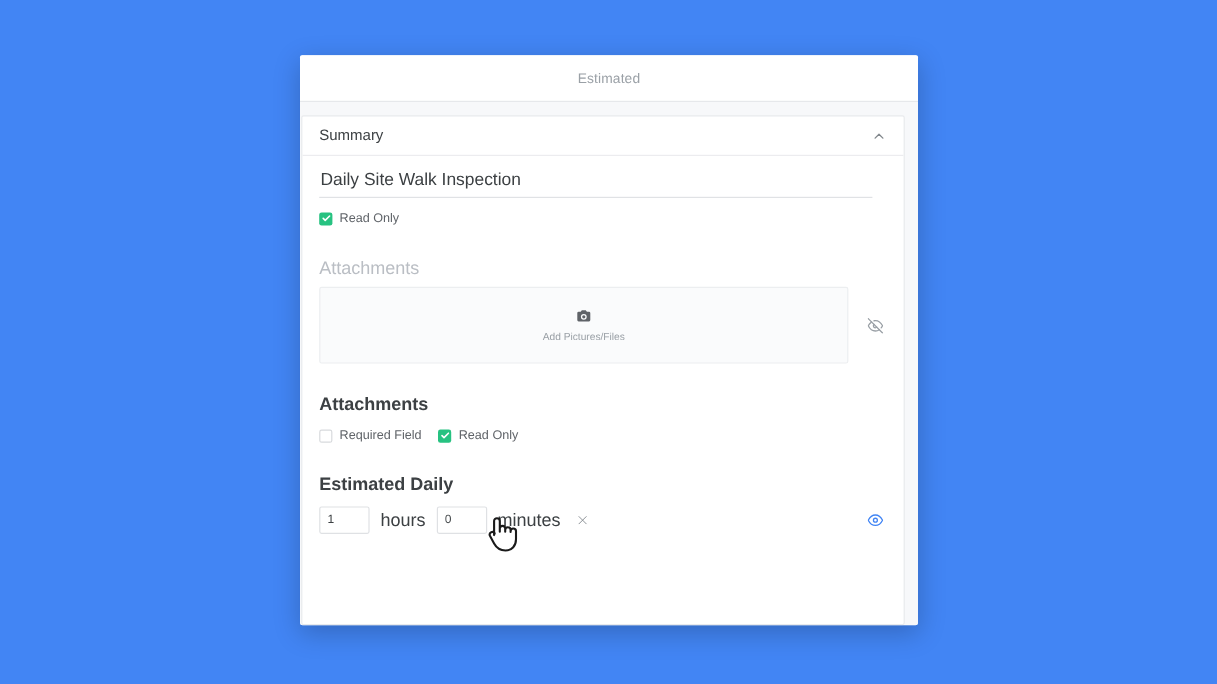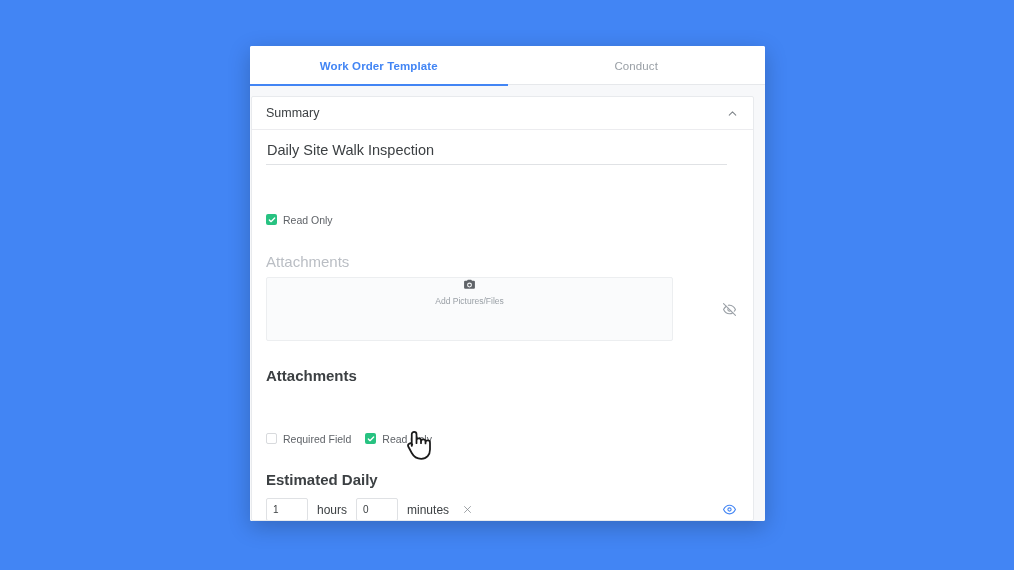--- a/index.html
+++ b/index.html
@@ -98,21 +98,21 @@
     font-family: "Liberation Sans", sans-serif;
     font-size: 14.5px;
     color: #3c4043;
     padding: 0 0 6px 1px;
     background: transparent;
     display: block;
   }
 
   
   .cb-row { display: flex; align-items: center; margin-top: 11px; }
-  .cb-item { display: flex; align-items: flex-start; cursor: pointer; margin-top: 38px; }
+  .cb-item { display: flex; align-items: center; cursor: pointer; }
   .cb-item + .cb-item { margin-left: 14px; }
   .cbox {
     width: 11px; height: 11px;
     border-radius: 2px;
     flex: 0 0 11px;
     display: flex; align-items: center; justify-content: center;
   }
   .cbox.on { background: #27c281; }
   .cbox.off { background: #ffffff; border: 1px solid #d8dadd; }
   .cbox.on svg { width: 8px; height: 8px; display: block; }
@@ -128,29 +128,29 @@
     font-size: 15px;
     color: #babec4;
     margin-top: 27px;
     margin-bottom: 7px;
   }
   .sec-label.dark { color: #3c4043; font-weight: 700; margin-top: 26px; margin-bottom: 8px; }
 
   
   .attach-row { display: flex; align-items: center; }
   .dropzone {
-    width: 407px;
+    width: 441px;
     height: 64px;
     background: #fafbfc;
     border: 1px solid #eceef0;
     border-radius: 2px;
     display: flex;
     flex-direction: column;
     align-items: center;
-    justify-content: flex-start;
+    justify-content: center;
     cursor: pointer;
   }
   .cam { width: 15px; height: 13px; color: #5f6368; }
   .cam svg { display: block; width: 15px; height: 13px; }
   .dz-text { font-size: 8.5px; color: #9aa0a6; margin-top: 5px; }
 
   .eye-btn {
     width: 20px; height: 20px;
     margin-left: auto;
     display: flex; align-items: center; justify-content: center;
@@ -193,21 +193,21 @@
     border: 1px solid #dfe1e4;
     border-radius: 2px;
     font-family: "Liberation Sans", sans-serif;
     font-size: 10px;
     color: #3c4043;
     padding: 0 6px;
     outline: none;
     background: #fff;
   }
   .unit {
-    font-size: 12px;
+    font-size: 15px;
     color: #3c4043;
     margin: 0 9px;
     white-space: nowrap;
   }
   .x-btn {
     width: 14px; height: 14px;
     margin-left: 2px;
     display: flex; align-items: center; justify-content: center;
     cursor: pointer; color: #80868b;
   }
@@ -223,25 +223,22 @@
     z-index: 50;
   }
   #cursor-pointer svg { display: block; width: 40px; height: 40px; }
 </style>
 </head>
 <body>
 
 <div id="modal-card">
 
   <div id="tab-bar">
-    <div class="tab active">
-      <span>Work Order Template</span>
-    </div>
     <div class="tab">
-      <span>Conduct</span>
+      <span>Estimated</span>
     </div>
   </div>
 
   <div id="card-body">
     <div id="summary-panel">
 
       <div id="summary-header">
         <span id="summary-title">Summary</span>
         <span class="chev">
           <svg viewBox="0 0 24 24" fill="none" stroke="currentColor" stroke-width="2" stroke-linecap="round" stroke-linejoin="round">

